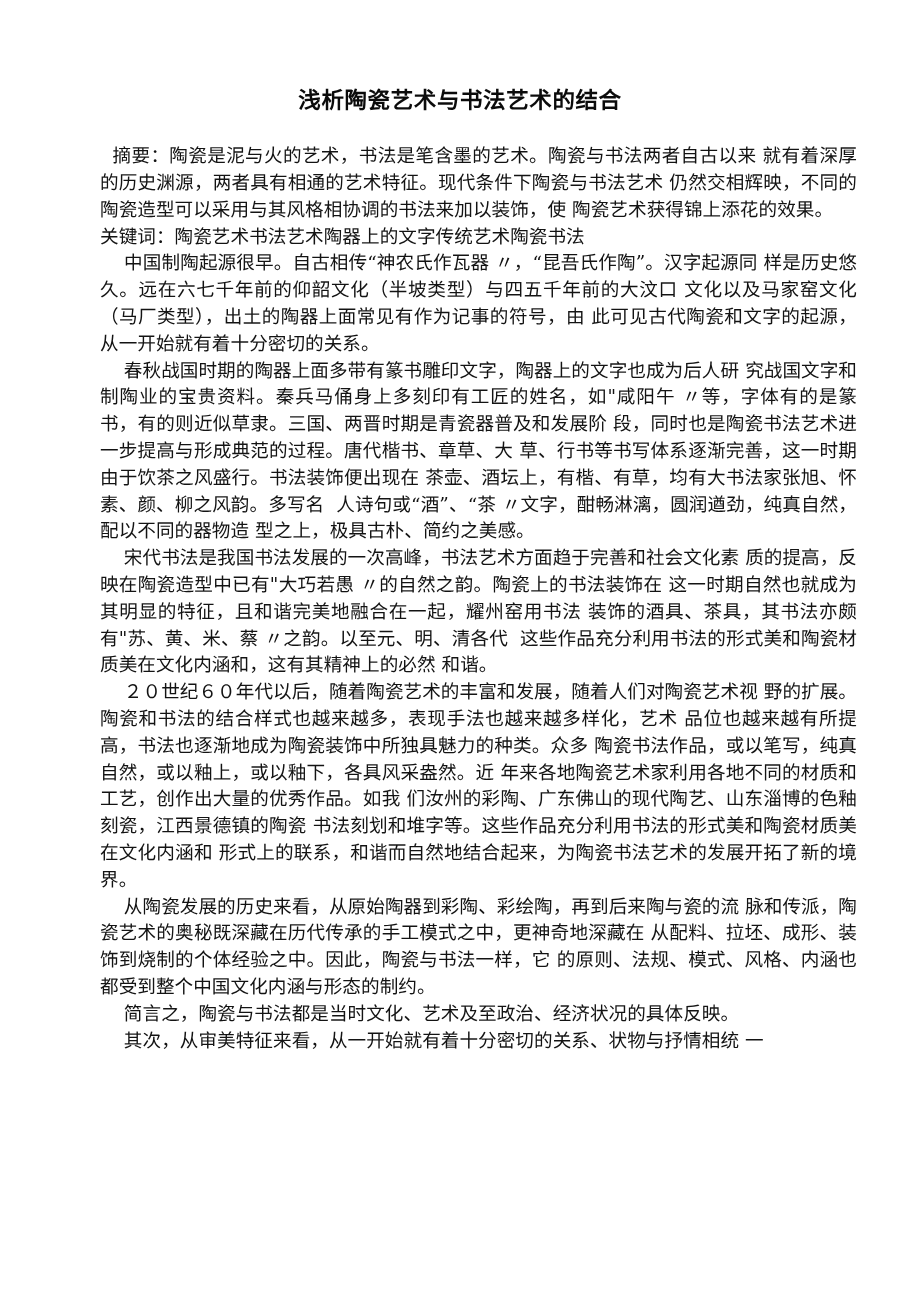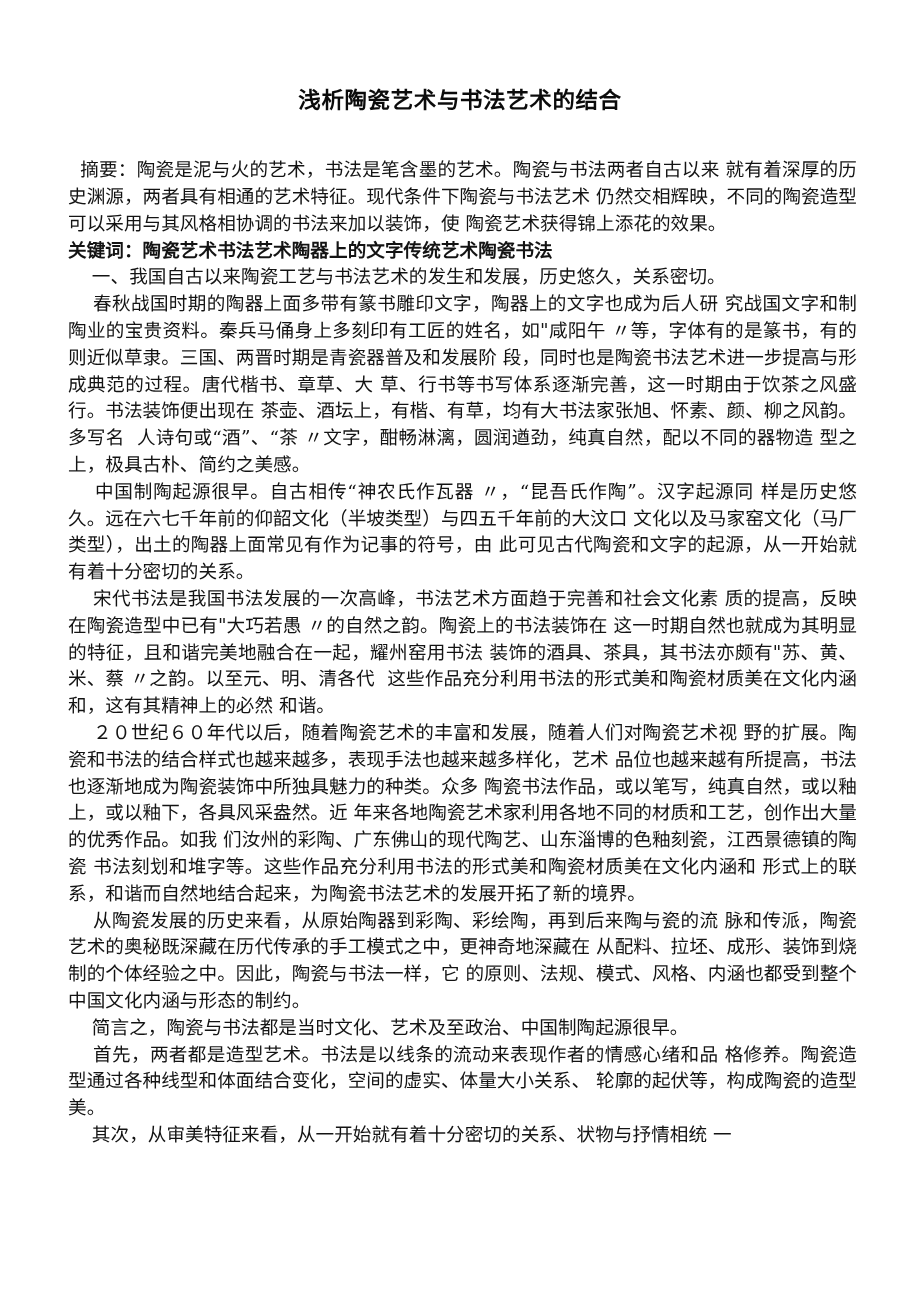--- a/index.html
+++ b/index.html
@@ -28,22 +28,22 @@
     font-weight: bold;
     text-align: center;
     letter-spacing: 0.6px;
     margin: 0;
     padding-top: 86px;
     padding-bottom: 0;
     line-height: 1.3;
     color: #0b0b0b;
   }
   .body-block {
-    margin-top: 42px;
-    padding-left: 68px;
+    margin-top: 28px;
+    padding-left: 100px;
     padding-right: 63px;
     font-size: 18.6px;
     line-height: 26.8px;
     text-align: justify;
     text-justify: inter-ideograph;
     letter-spacing: 0.05px;
     color: #131313;
   }
   p.para {
     margin: 0;
@@ -52,40 +52,37 @@
     text-justify: inter-ideograph;
     white-space: pre-wrap;
     word-break: break-all;
     overflow-wrap: anywhere;
   }
   p.abstract {
     text-indent: 0;
   }
   p.keywords {
     text-indent: 0;
-    font-weight: bold;
   }
 </style>
 </head>
 <body>
 
 <div class="page">
 
   <h1 class="doc-title">浅析陶瓷艺术与书法艺术的结合</h1>
 
   <div class="body-block">
 
     <p class="para abstract">  摘要：陶瓷是泥与火的艺术，书法是笔含墨的艺术。陶瓷与书法两者自古以来 就有着深厚的历史渊源，两者具有相通的艺术特征。现代条件下陶瓷与书法艺术 仍然交相辉映，不同的陶瓷造型可以采用与其风格相协调的书法来加以装饰，使 陶瓷艺术获得锦上添花的效果。</p>
 
     <p class="para keywords">关键词：陶瓷艺术书法艺术陶器上的文字传统艺术陶瓷书法</p>
 
-    <p class="para">    一、我国自古以来陶瓷工艺与书法艺术的发生和发展，历史悠久，关系密切。</p>
+    <p class="para">    中国制陶起源很早。自古相传“神农氏作瓦器 〃，“昆吾氏作陶”。汉字起源同 样是历史悠久。远在六七千年前的仰韶文化（半坡类型）与四五千年前的大汶口 文化以及马家窑文化（马厂类型），出土的陶器上面常见有作为记事的符号，由 此可见古代陶瓷和文字的起源，从一开始就有着十分密切的关系。</p>
     <p class="para">    春秋战国时期的陶器上面多带有篆书雕印文字，陶器上的文字也成为后人研 究战国文字和制陶业的宝贵资料。秦兵马俑身上多刻印有工匠的姓名，如"咸阳午 〃等，字体有的是篆书，有的则近似草隶。三国、两晋时期是青瓷器普及和发展阶 段，同时也是陶瓷书法艺术进一步提高与形成典范的过程。唐代楷书、章草、大 草、行书等书写体系逐渐完善，这一时期由于饮茶之风盛行。书法装饰便出现在 茶壶、酒坛上，有楷、有草，均有大书法家张旭、怀素、颜、柳之风韵。多写名  人诗句或“酒”、“茶 〃文字，酣畅淋漓，圆润遒劲，纯真自然，配以不同的器物造 型之上，极具古朴、简约之美感。</p>
-    <p class="para">    中国制陶起源很早。自古相传“神农氏作瓦器 〃，“昆吾氏作陶”。汉字起源同 样是历史悠久。远在六七千年前的仰韶文化（半坡类型）与四五千年前的大汶口 文化以及马家窑文化（马厂类型），出土的陶器上面常见有作为记事的符号，由 此可见古代陶瓷和文字的起源，从一开始就有着十分密切的关系。</p>
     <p class="para">    宋代书法是我国书法发展的一次高峰，书法艺术方面趋于完善和社会文化素 质的提高，反映在陶瓷造型中已有"大巧若愚 〃的自然之韵。陶瓷上的书法装饰在 这一时期自然也就成为其明显的特征，且和谐完美地融合在一起，耀州窑用书法 装饰的酒具、茶具，其书法亦颇有"苏、黄、米、蔡 〃之韵。以至元、明、清各代  这些作品充分利用书法的形式美和陶瓷材质美在文化内涵和，这有其精神上的必然 和谐。</p>
     <p class="para">    ２０世纪６０年代以后，随着陶瓷艺术的丰富和发展，随着人们对陶瓷艺术视 野的扩展。陶瓷和书法的结合样式也越来越多，表现手法也越来越多样化，艺术 品位也越来越有所提高，书法也逐渐地成为陶瓷装饰中所独具魅力的种类。众多 陶瓷书法作品，或以笔写，纯真自然，或以釉上，或以釉下，各具风采盎然。近 年来各地陶瓷艺术家利用各地不同的材质和工艺，创作出大量的优秀作品。如我 们汝州的彩陶、广东佛山的现代陶艺、山东淄博的色釉刻瓷，江西景德镇的陶瓷 书法刻划和堆字等。这些作品充分利用书法的形式美和陶瓷材质美在文化内涵和 形式上的联系，和谐而自然地结合起来，为陶瓷书法艺术的发展开拓了新的境界。</p>
     <p class="para">    从陶瓷发展的历史来看，从原始陶器到彩陶、彩绘陶，再到后来陶与瓷的流 脉和传派，陶瓷艺术的奥秘既深藏在历代传承的手工模式之中，更神奇地深藏在 从配料、拉坯、成形、装饰到烧制的个体经验之中。因此，陶瓷与书法一样，它 的原则、法规、模式、风格、内涵也都受到整个中国文化内涵与形态的制约。</p>
-    <p class="para">    简言之，陶瓷与书法都是当时文化、艺术及至政治、中国制陶起源很早。</p>
-    <p class="para">    首先，两者都是造型艺术。书法是以线条的流动来表现作者的情感心绪和品 格修养。陶瓷造型通过各种线型和体面结合变化，空间的虚实、体量大小关系、 轮廓的起伏等，构成陶瓷的造型美。</p>
+    <p class="para">    简言之，陶瓷与书法都是当时文化、艺术及至政治、经济状况的具体反映。</p>
     <p class="para">    其次，从审美特征来看，从一开始就有着十分密切的关系、状物与抒情相统 一</p>
 
   </div>
 </div>
 
 </body></html>

